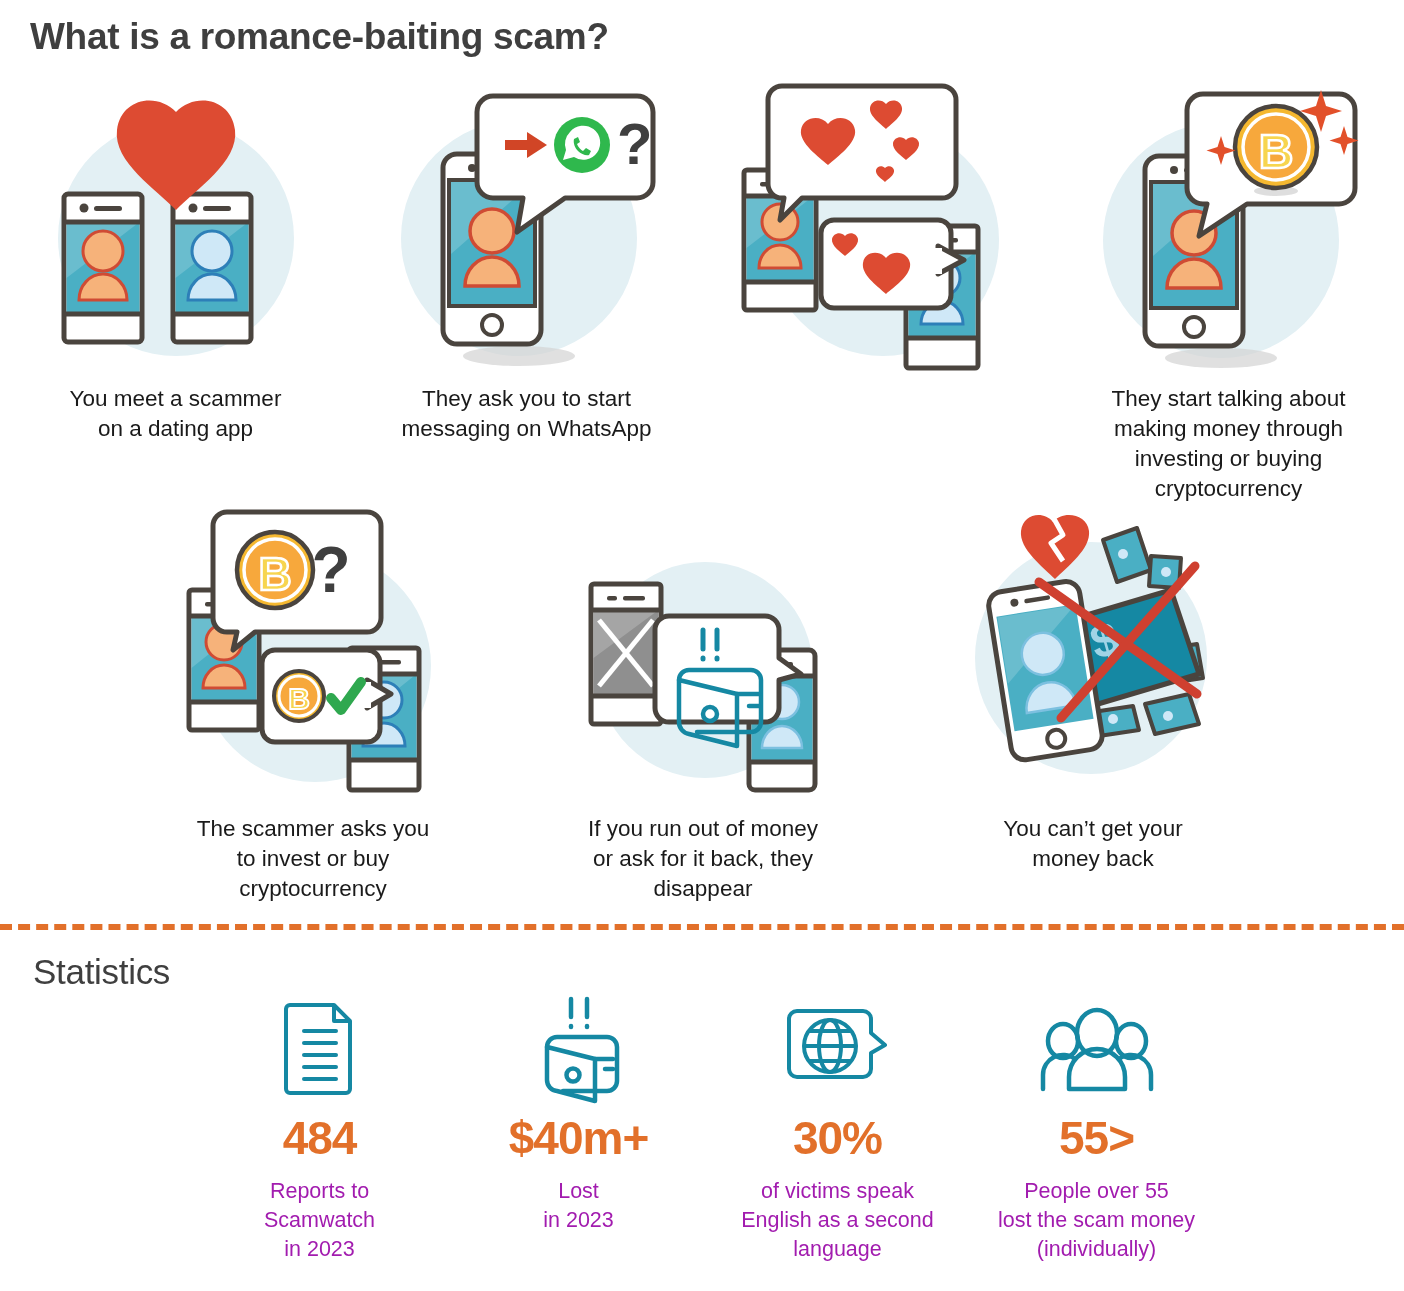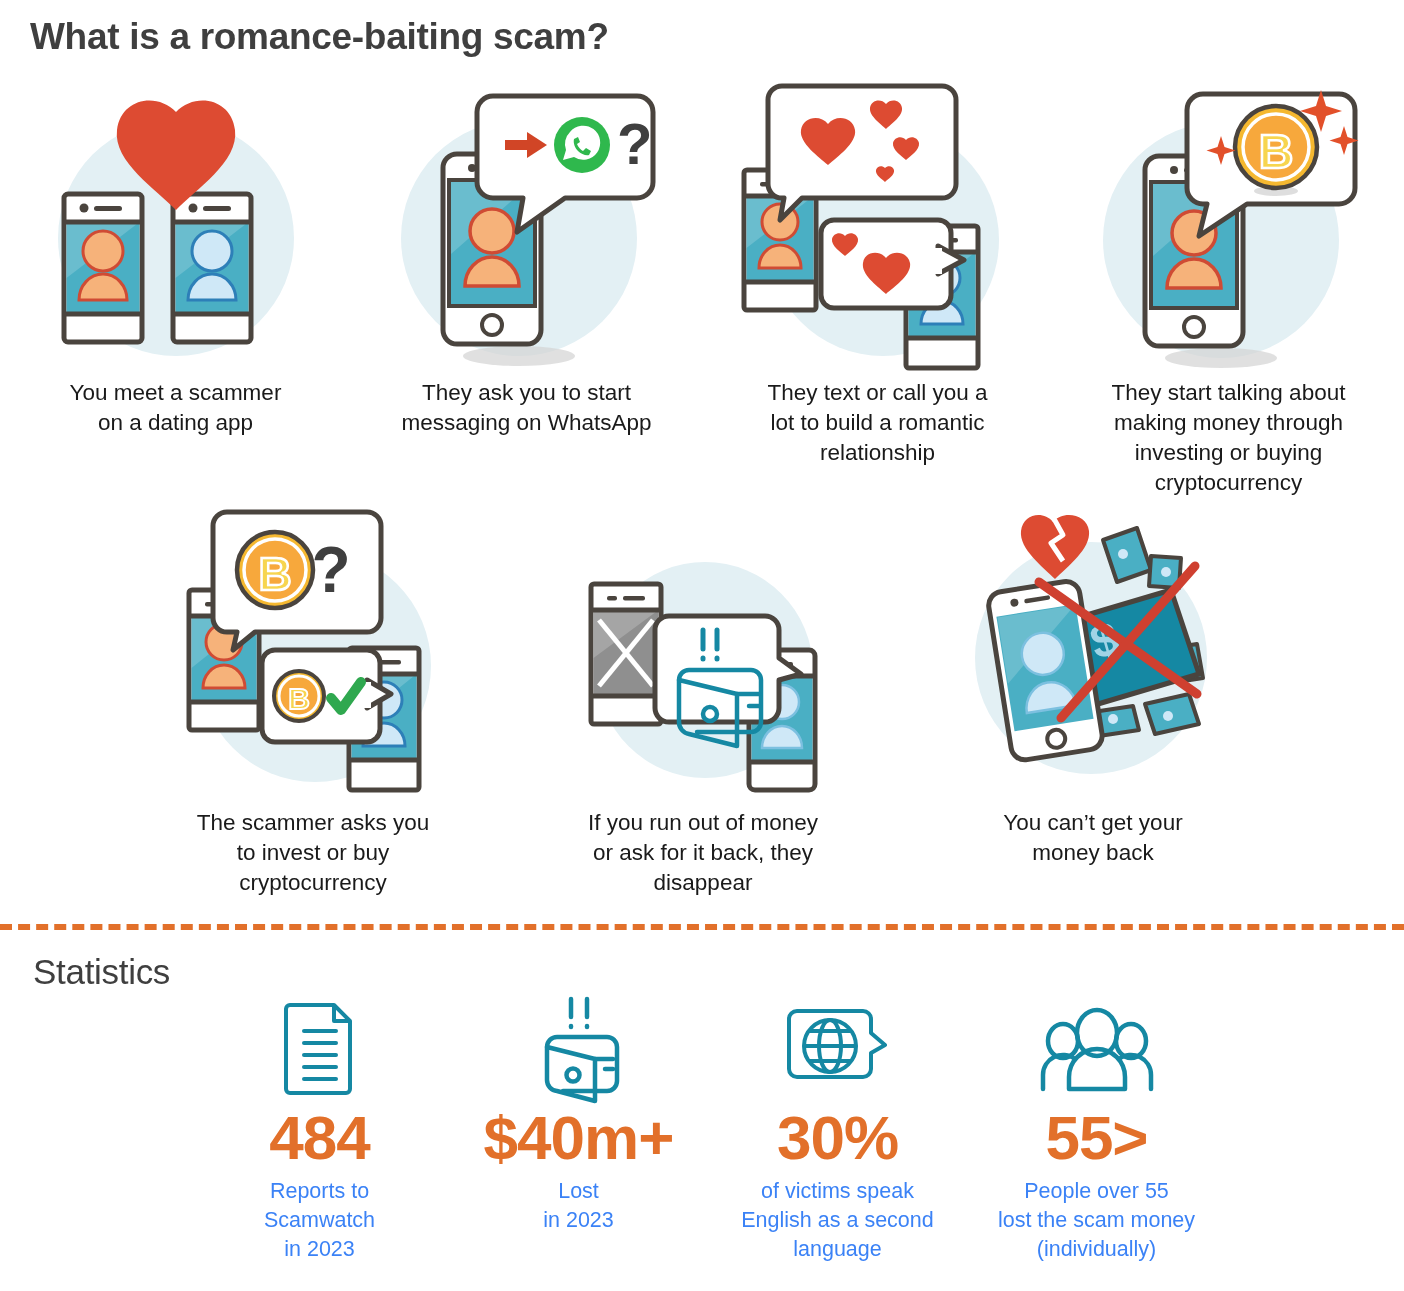--- a/index.html
+++ b/index.html
@@ -40,44 +40,45 @@
     width:351px;display:flex;flex-direction:column;align-items:center;
   }
   .row2 .step{width:390px;}
 
   .art{
     position:relative;width:300px;height:300px;
   }
   .row2 .art{height:300px;}
 
   .caption{
+    margin-top:6px;
     text-align:center;
     font-size:22.5px;
     line-height:30px;
     color:#1a1a1a;
     font-family:"Liberation Sans", sans-serif;
   }
 
   
   .stats-row{
     position:absolute;left:190px;top:995px;width:1036px;
     display:flex;
   }
   .stat{
     width:259px;display:flex;flex-direction:column;align-items:center;
   }
   .stat-icon{height:100px;display:flex;align-items:flex-end;justify-content:center;}
   .stat-value{
     margin-top:8px;
-    font-size:62px;font-weight:bold;color:#e2702a;
+    font-size:46px;font-weight:bold;color:#e2702a;
     letter-spacing:-1px;line-height:70px;
   }
   .stat-label{
     margin-top:4px;text-align:center;
-    font-size:21.5px;line-height:29px;color:#3b82f6;
+    font-size:21.5px;line-height:29px;color:#a21caf;
   }
   svg{display:block;overflow:visible;}
 </style>
 </head>
 <body>
 
 <div class="page">
 
   <div class="title">What is a romance-baiting scam?</div>
 
@@ -194,25 +195,20 @@
           </g>
 
           <path d="M106 142 h104 a13 13 0 0 1 13 13 v62 a13 13 0 0 1 -13 13 h-104 a13 13 0 0 1 -13 -13 v-62 a13 13 0 0 1 13 -13 z" fill="#ffffff" stroke="#4a443e" stroke-width="5" stroke-linejoin="round"></path>
           <path d="M210 168 l26 14 l-26 14 z" fill="#ffffff" stroke="#4a443e" stroke-width="5" stroke-linejoin="round"></path>
           <rect x="206" y="170" width="8" height="26" fill="#ffffff"></rect>
           <g fill="#dd4b32">
             <path d="M117 158 c-4 -5 -12 -3 -13 3 c-1 7 9 13 13 17 c4 -4 14 -10 13 -17 c-1 -6 -9 -8 -13 -3 z"></path>
             <path d="M158 180 c-7 -9 -22 -6 -23 5 c-2 12 16 24 23 31 c8 -7 26 -19 24 -31 c-2 -11 -17 -14 -24 -5 z"></path>
           </g>
         </svg>
-      </div>
-      <div class="caption">
-        <div>They text or call you a</div>
-        <div>lot to build a romantic</div>
-        <div>relationship</div>
       </div>
     </div>
 
     <div class="step">
       <div class="art">
         <svg width="300" height="300" viewBox="0 0 300 300">
           <circle cx="142" cy="162" r="118" fill="#e3f0f4"></circle>
           <ellipse cx="142" cy="280" rx="56" ry="10" fill="#d3d3d3" opacity="0.7"></ellipse>
           <rect x="66" y="78" width="98" height="190" rx="14" fill="#ffffff" stroke="#4a443e" stroke-width="5"></rect>
           <rect x="72" y="104" width="86" height="126" fill="#4aafc4" stroke="#4a443e" stroke-width="4"></rect>

